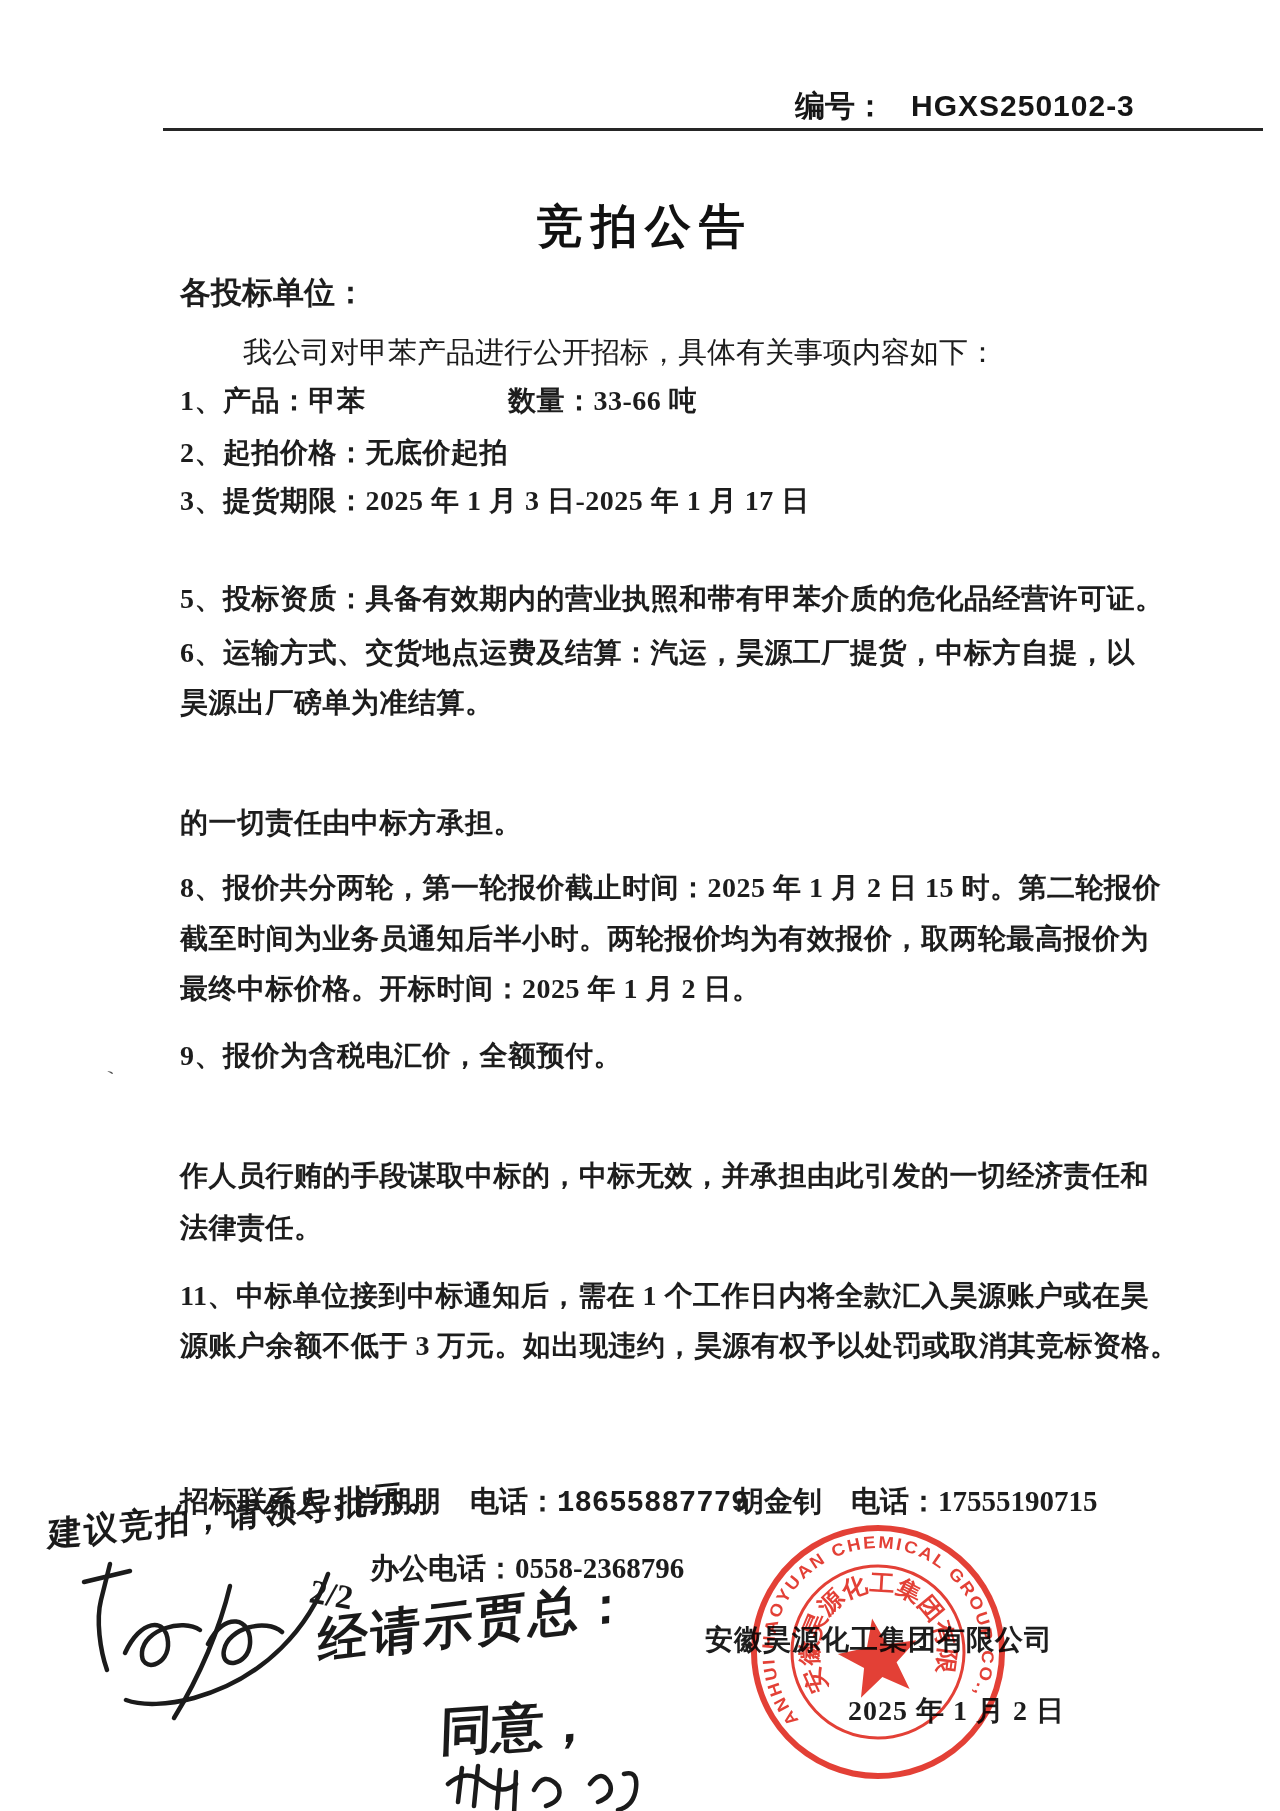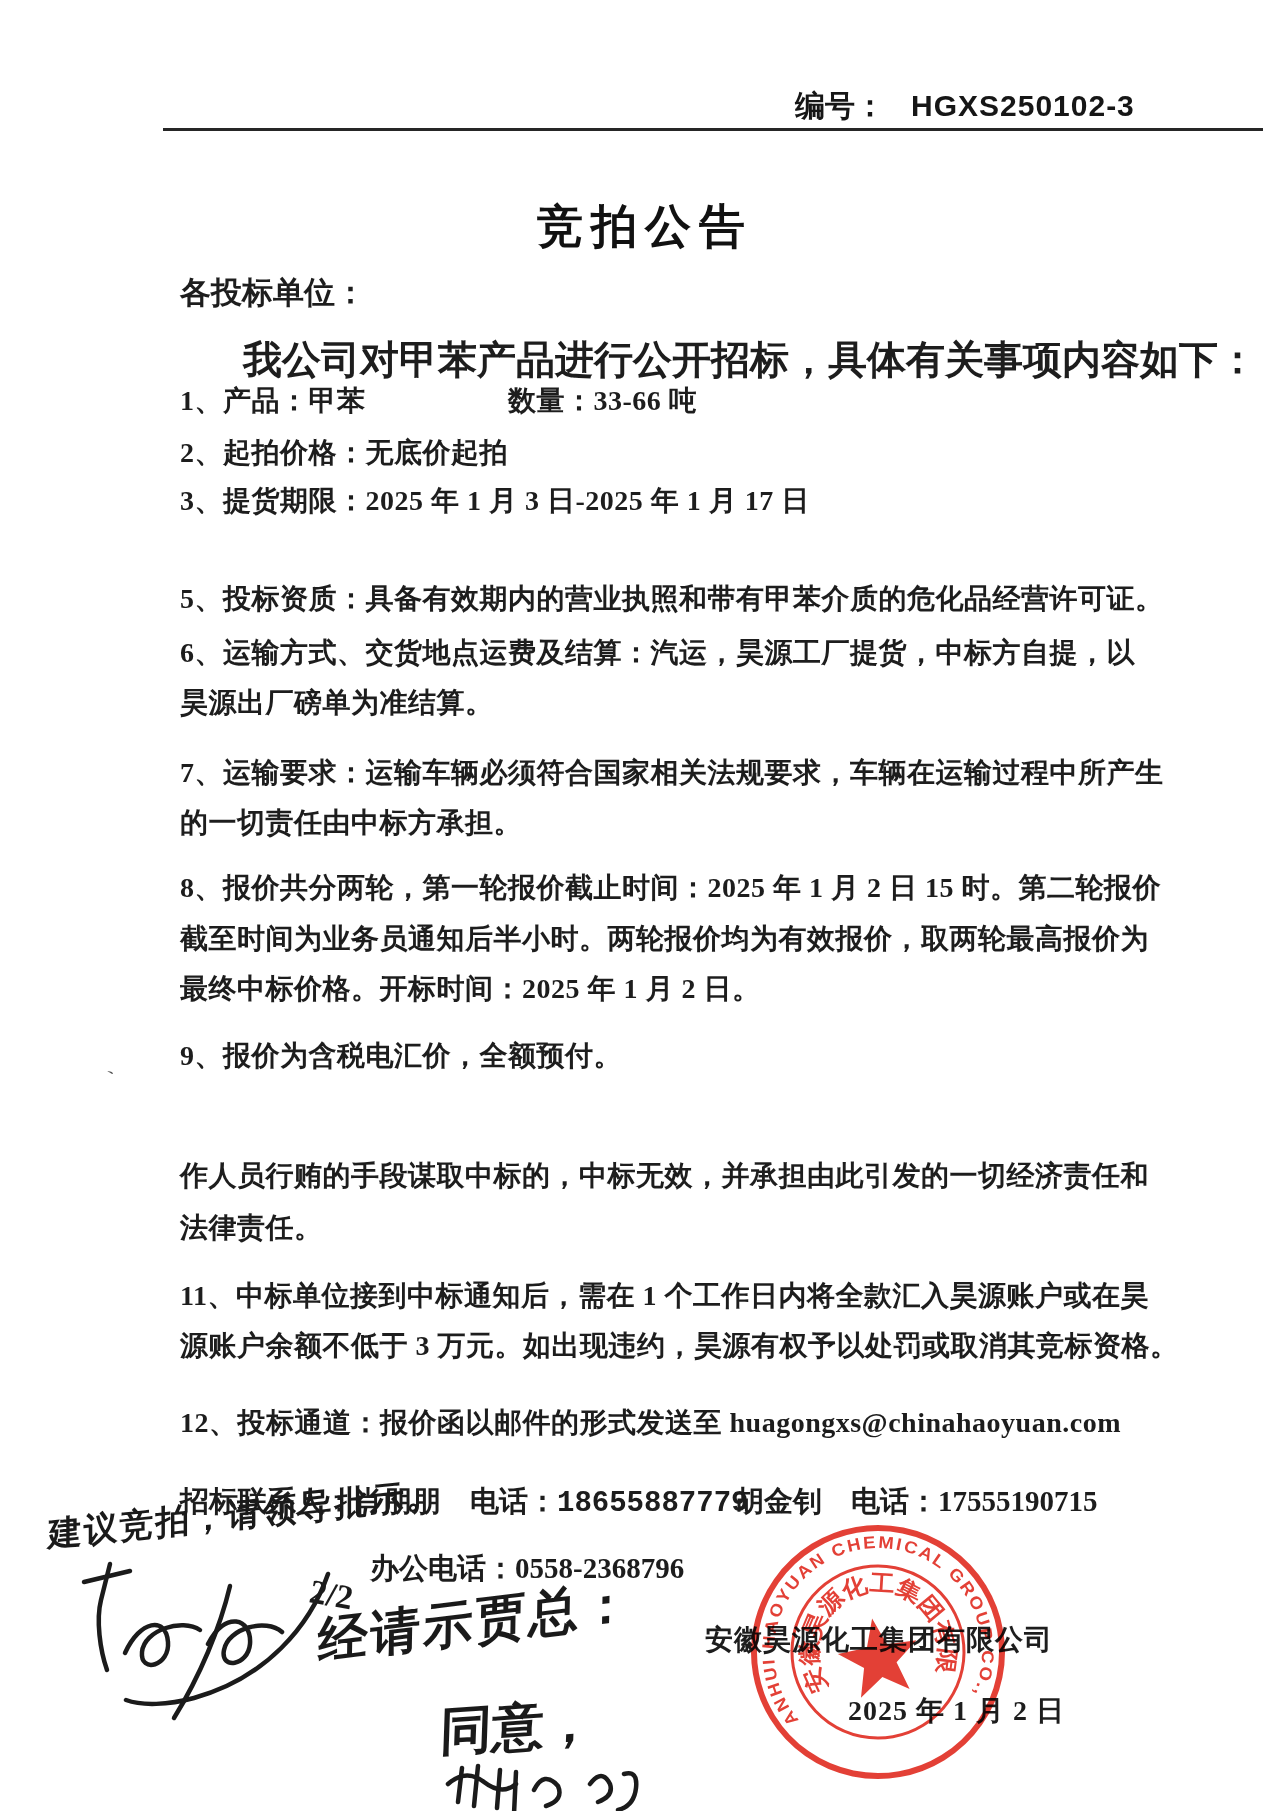--- a/index.html
+++ b/index.html
@@ -10,21 +10,21 @@
     color:#1d1d1d;
   }
   .abs{position:absolute;white-space:nowrap;}
   .code-row{top:86px;left:795px;font-family:"Liberation Sans","DejaVu Sans",sans-serif;
     font-weight:700;font-size:30px;color:#161616;}
   .code-row .code-val{margin-left:26px;letter-spacing:1px;}
   .head-rule{position:absolute;top:128px;left:163px;width:1100px;height:3px;background:#262626;}
   .doc-title{top:196px;left:0;width:1290px;text-align:center;font-size:46px;
     font-weight:900;letter-spacing:8px;color:#111;}
   .salutation{top:272px;left:180px;font-size:31px;font-weight:700;}
-  .intro{top:333px;left:243px;font-size:39px;font-weight:700;}
+  .intro{top:333px;left:243px;font-size:29px;font-weight:400;}
   .bline{left:180px;font-size:28px;font-weight:700;letter-spacing:.5px;}
   .contact-row{top:1482px;left:180px;font-size:29px;font-weight:700;font-family:Liberation Mono, monospace;}
   .contact2{top:1482px;left:735px;font-size:29px;font-weight:700;text-align:right;}
   .office-row{top:1549px;left:370px;font-size:29px;font-weight:700;}
   .company-line{top:1621px;left:705px;font-size:28px;font-weight:700;letter-spacing:1px;}
   .date-line{top:1692px;left:848px;font-size:28px;font-weight:700;letter-spacing:1px;}
   .hand{font-weight:700;color:#1a1a1a;}
   .hw-note1{top:1512px;left:48px;font-size:34px;letter-spacing:2px;
     transform:rotate(-6deg) skewX(-6deg);transform-origin:left center;}
   .hw-note2{top:1608px;left:318px;font-size:50px;letter-spacing:3px;
@@ -52,31 +52,29 @@
 
   <div class="abs salutation">各投标单位：</div>
   <div class="abs intro">我公司对甲苯产品进行公开招标，具体有关事项内容如下：</div>
 
   <div class="abs bline" style="top:382px">1、产品：甲苯　　　　　数量：33-66 吨</div>
   <div class="abs bline" style="top:434px">2、起拍价格：无底价起拍</div>
   <div class="abs bline" style="top:482px">3、提货期限：2025 年 1 月 3 日-2025 年 1 月 17 日</div>
   <div class="abs bline" style="top:580px">5、投标资质：具备有效期内的营业执照和带有甲苯介质的危化品经营许可证。</div>
   <div class="abs bline" style="top:634px">6、运输方式、交货地点运费及结算：汽运，昊源工厂提货，中标方自提，以</div>
   <div class="abs bline" style="top:684px">昊源出厂磅单为准结算。</div>
-  <div class="abs bline" style="top:754px">7、运输要求：运输车辆必须符合国家相关法规要求，车辆在运输过程中所产生</div>
   <div class="abs bline" style="top:804px">的一切责任由中标方承担。</div>
   <div class="abs bline" style="top:869px">8、报价共分两轮，第一轮报价截止时间：2025 年 1 月 2 日 15 时。第二轮报价</div>
   <div class="abs bline" style="top:920px">截至时间为业务员通知后半小时。两轮报价均为有效报价，取两轮最高报价为</div>
   <div class="abs bline" style="top:970px">最终中标价格。开标时间：2025 年 1 月 2 日。</div>
   <div class="abs bline" style="top:1037px">9、报价为含税电汇价，全额预付。</div>
   <div class="abs bline" style="top:1157px">作人员行贿的手段谋取中标的，中标无效，并承担由此引发的一切经济责任和</div>
   <div class="abs bline" style="top:1209px">法律责任。</div>
   <div class="abs bline" style="top:1277px">11、中标单位接到中标通知后，需在 1 个工作日内将全款汇入昊源账户或在昊</div>
   <div class="abs bline" style="top:1327px">源账户余额不低于 3 万元。如出现违约，昊源有权予以处罚或取消其竞标资格。</div>
-  <div class="abs bline" style="top:1404px">12、投标通道：报价函以邮件的形式发送至 huagongxs@chinahaoyuan.com</div>
 
   <div class="abs artifact">、</div>
 
   <div class="abs contact-row">
     <span>招标联系人：</span><span>肖朋朋</span>　<span>电话：</span><span>18655887779</span>
   </div>
   <div class="abs contact2">
     <span>胡金钊</span>　<span>电话：</span><span>17555190715</span>
   </div>
   <div class="abs office-row">

